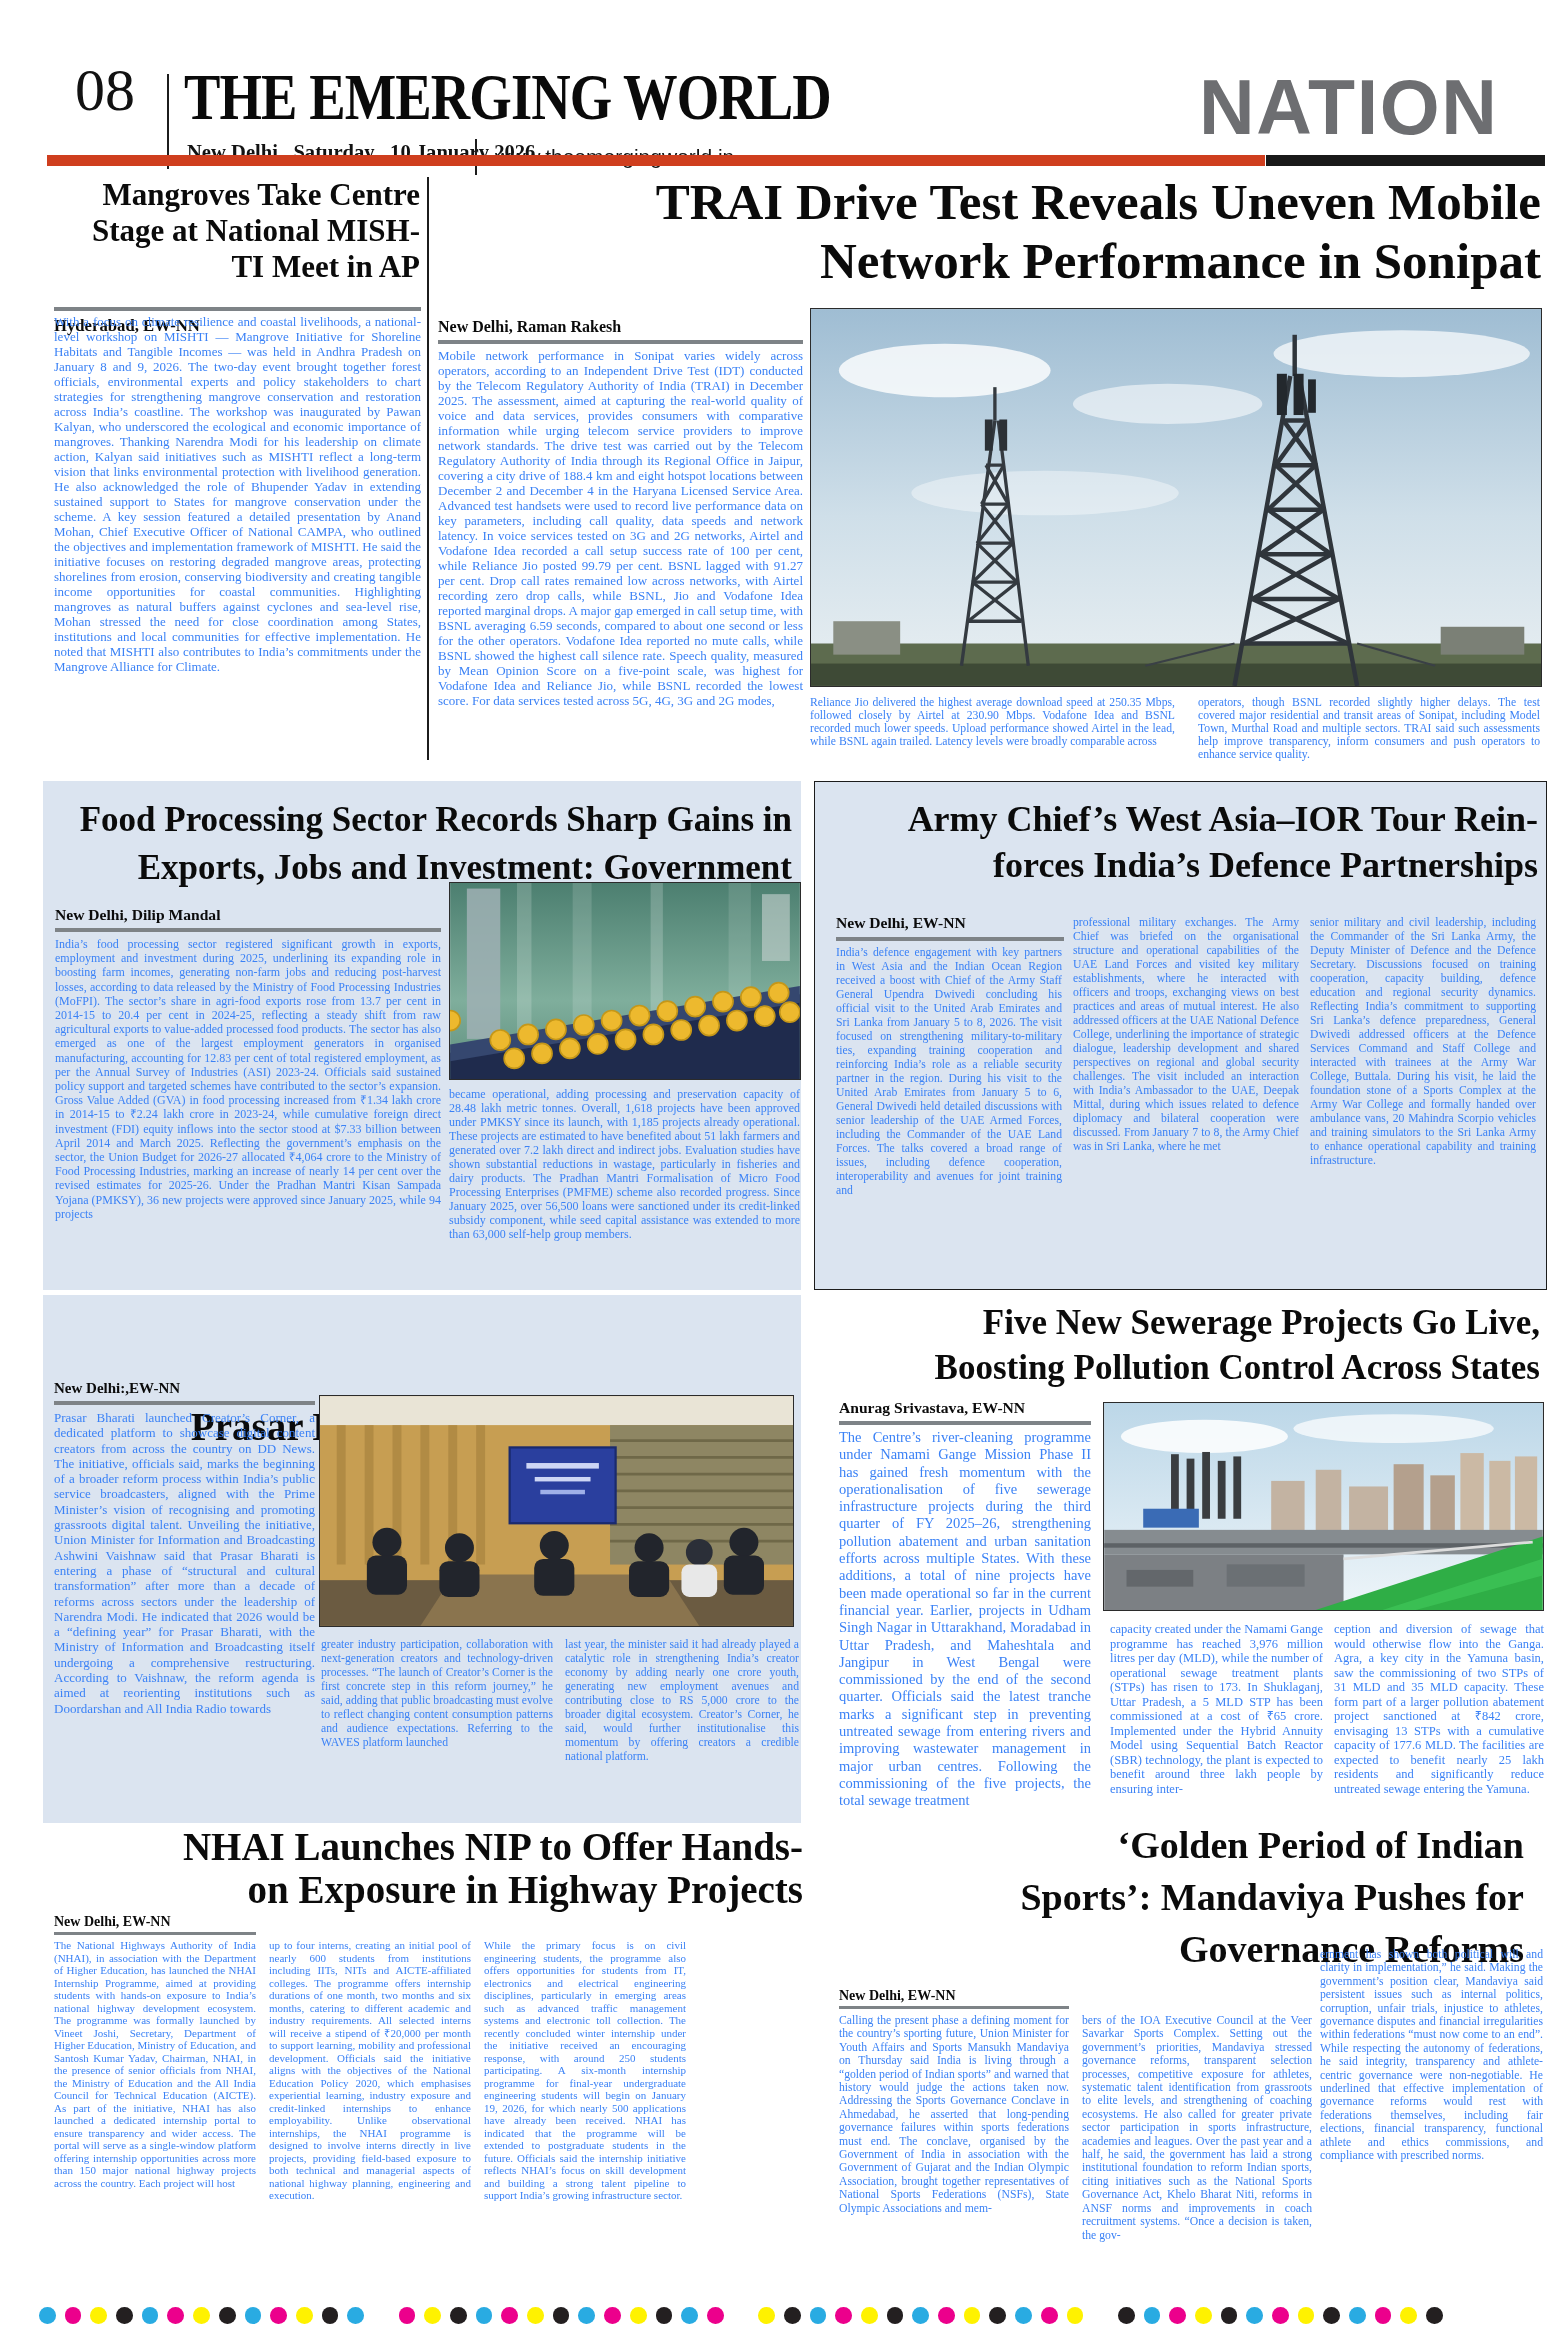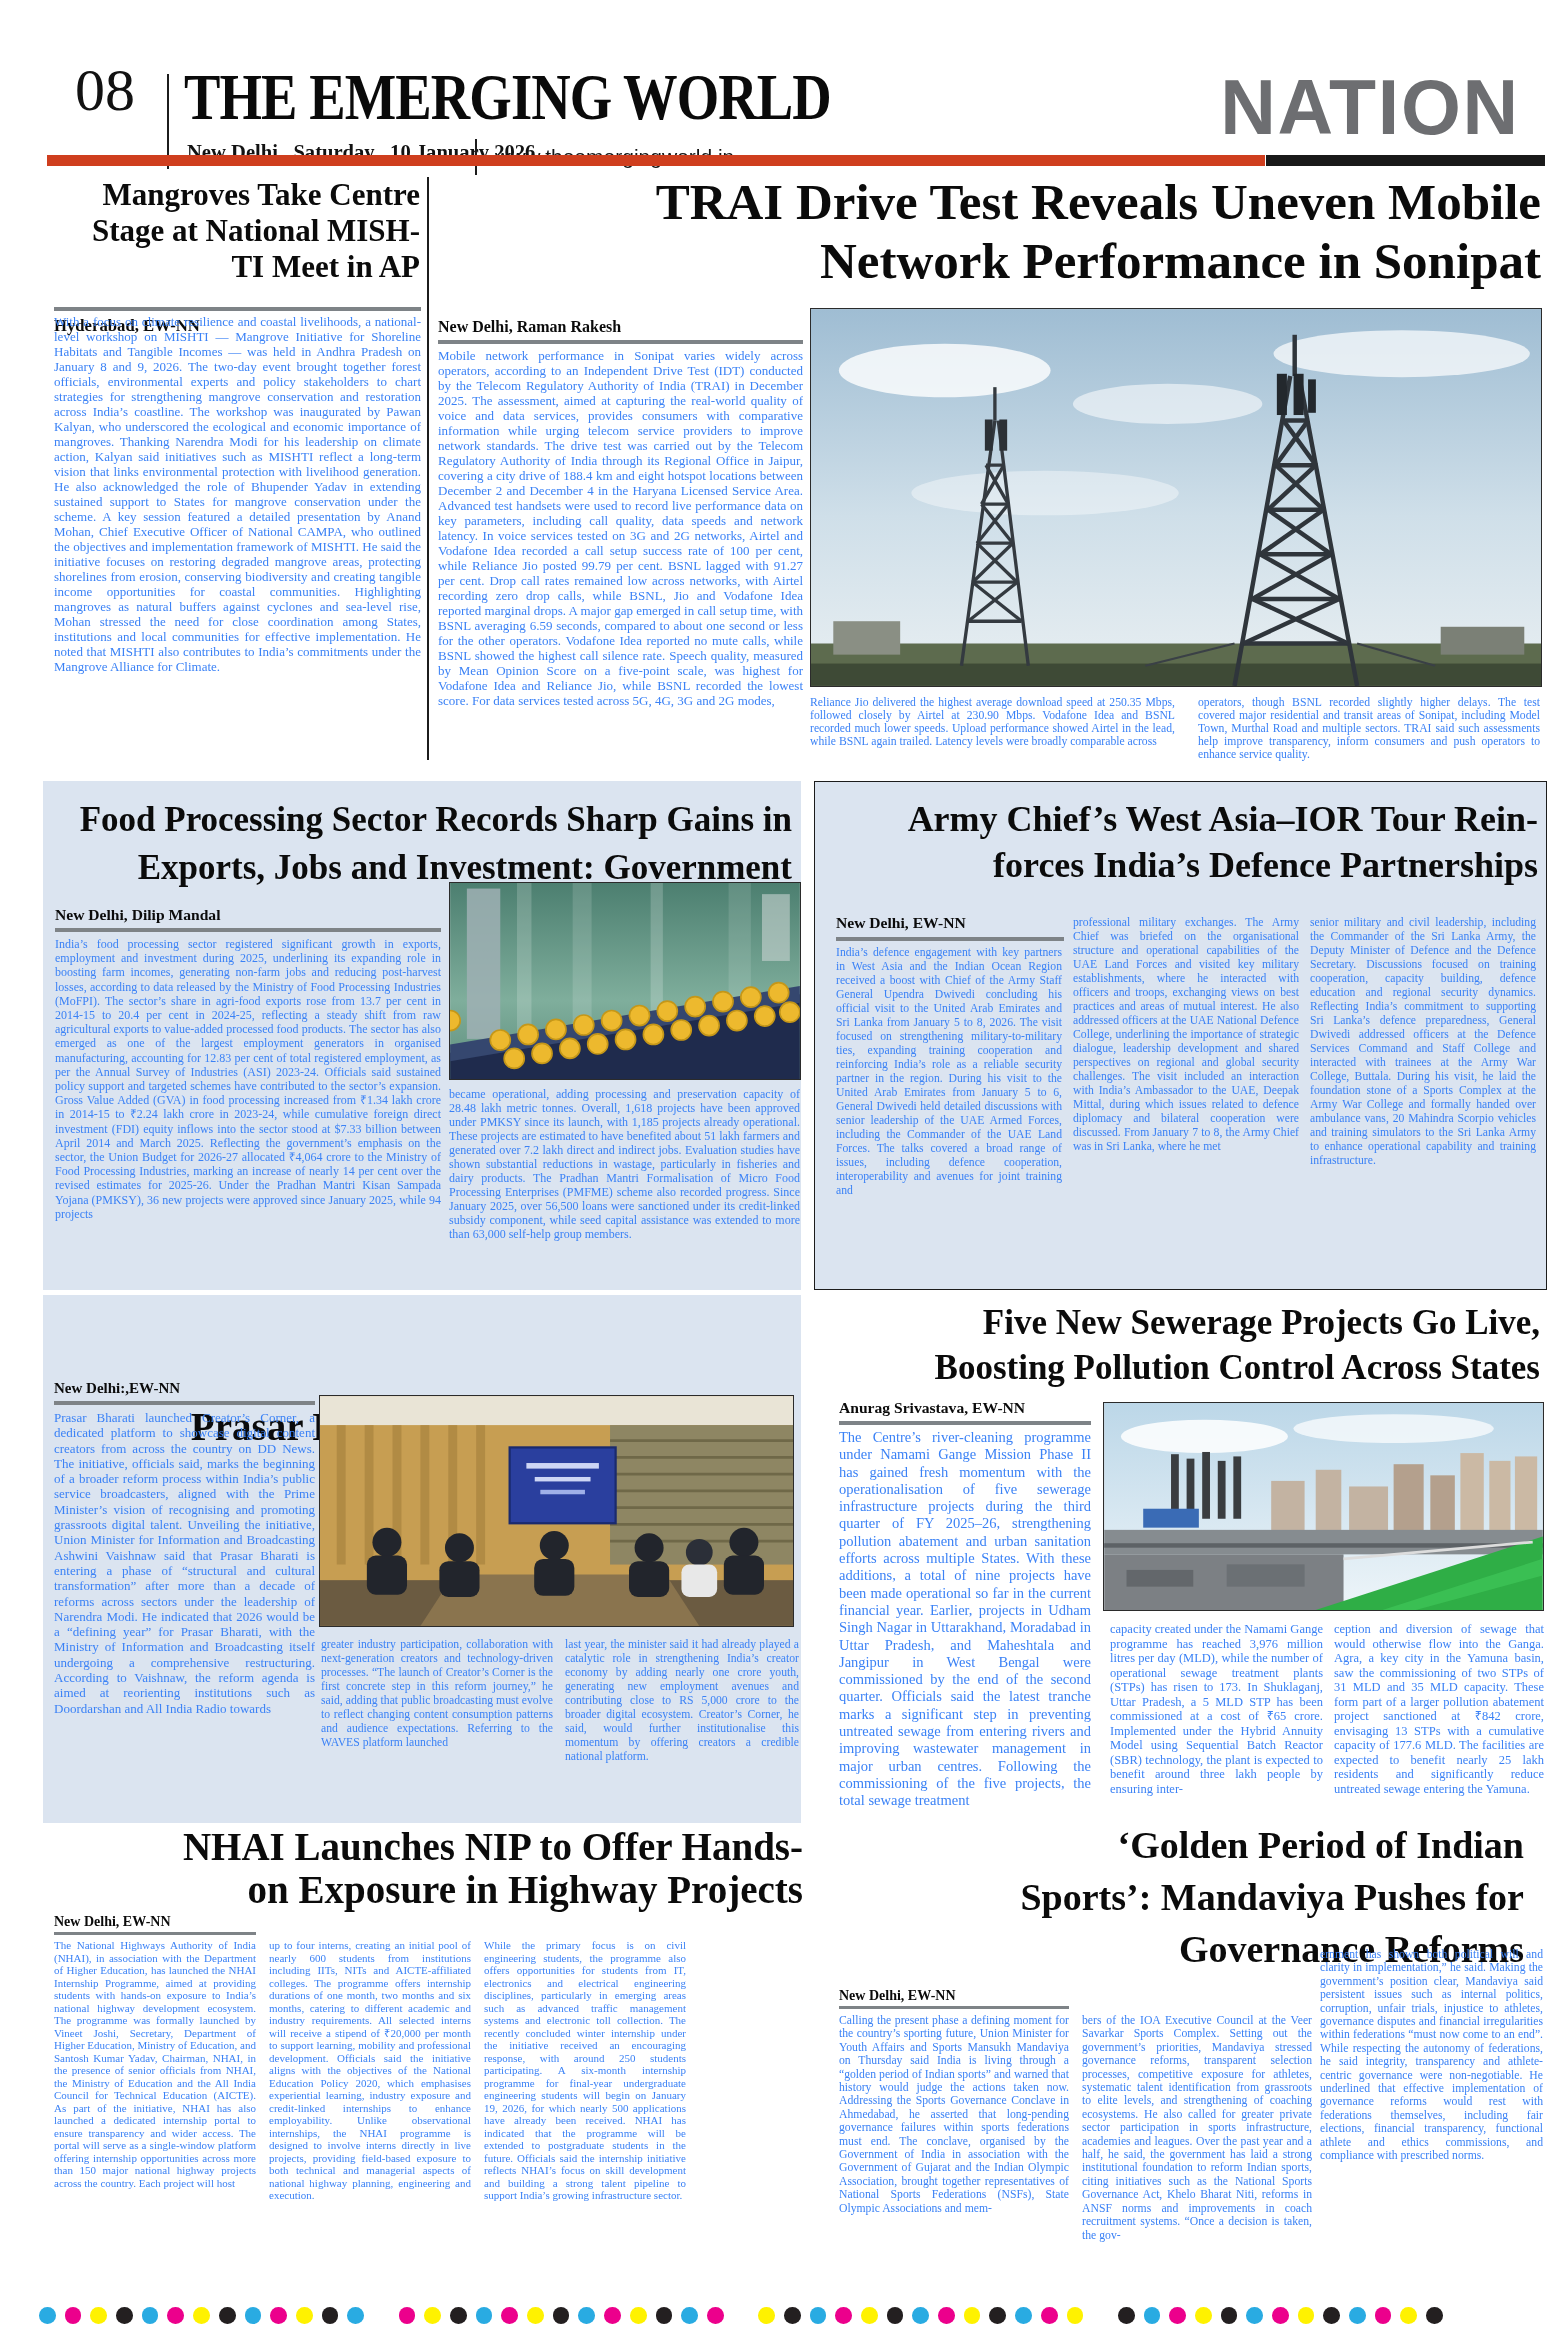--- a/index.html
+++ b/index.html
@@ -25,21 +25,21 @@
 <body>
 
 <div class="page">
 
   <div class="abs" style="left:75px;top:60px;font-size:60px;line-height:1;">08</div>
   <div class="abs vdiv" style="left:167px;top:74px;width:2.2px;height:95px;"></div>
   <div class="abs masthead" style="left:184px;top:60px;">THE EMERGING WORLD</div>
   <div class="abs" style="left:187px;top:141px;font-size:20.6px;font-weight:bold;white-space:nowrap;">New Delhi , Saturday , 10 January 2026</div>
   <div class="abs vdiv" style="left:475px;top:139px;width:2.2px;height:36px;"></div>
   <div class="abs sans" style="left:495px;top:145px;font-size:21px;color:#141414;">www.theemergingworld.in</div>
-  <div class="abs sans" style="left:1199px;top:69px;width:342px;text-align:center;font-size:77px;font-weight:bold;color:#6d6e71;letter-spacing:1.7px;line-height:1;">NATION</div>
+  <div class="abs sans" style="left:1199px;top:69px;width:342px;text-align:left;font-size:77px;font-weight:bold;color:#6d6e71;letter-spacing:1.7px;line-height:1;">NATION</div>
   <div class="abs" style="left:47px;top:155px;width:1218px;height:11px;background:#cf3e1e;"></div>
   <div class="abs" style="left:1266px;top:155px;width:279px;height:11px;background:#191919;"></div>
 
   <div class="abs headline" style="left:51px;top:177px;width:369px;font-size:31px;line-height:36px;">
     <div>Mangroves Take Centre</div>
     <div>Stage at National MISH-</div>
     <div>TI Meet in AP</div>
   </div>
   <div class="abs byline" style="left:54px;top:284px;font-size:16.7px;margin-top:32px;">Hyderabad,  EW-NN</div>
   <div class="abs rule" style="left:54px;top:307px;width:367px;"></div>

